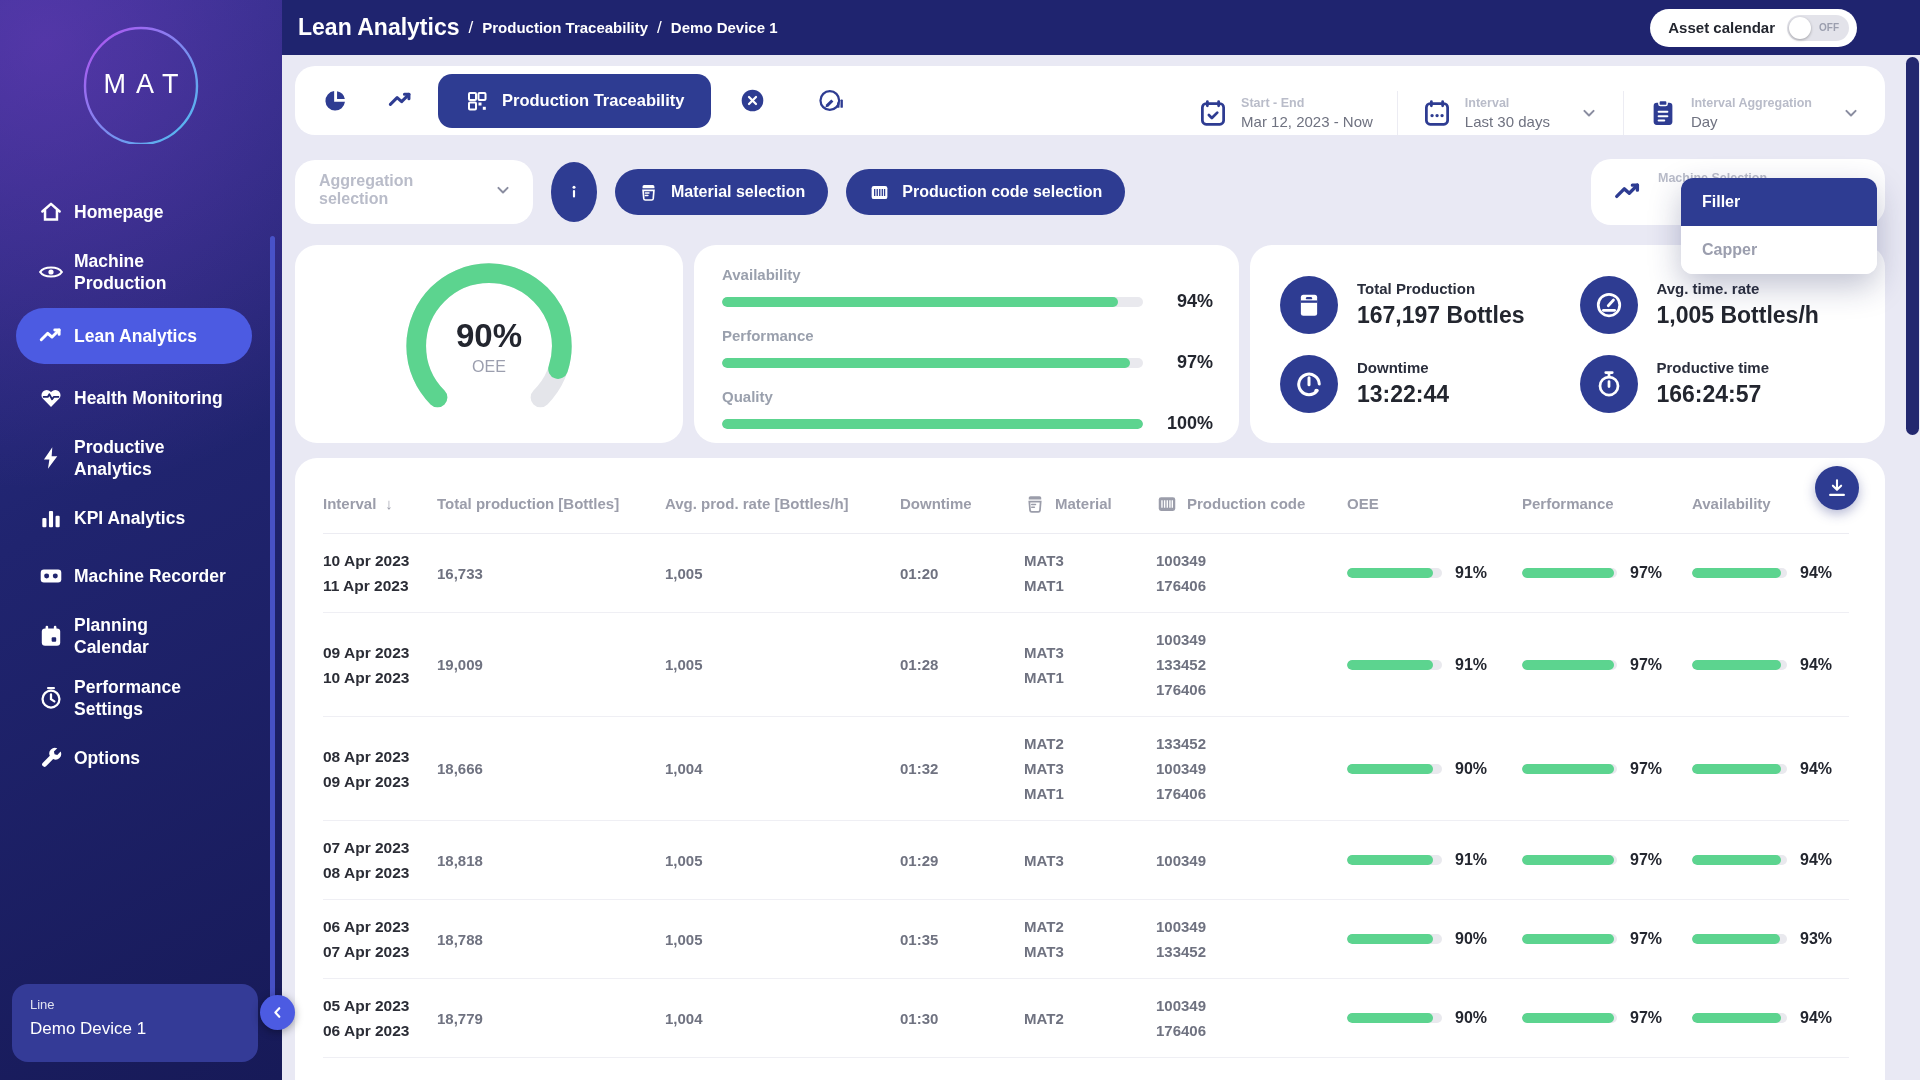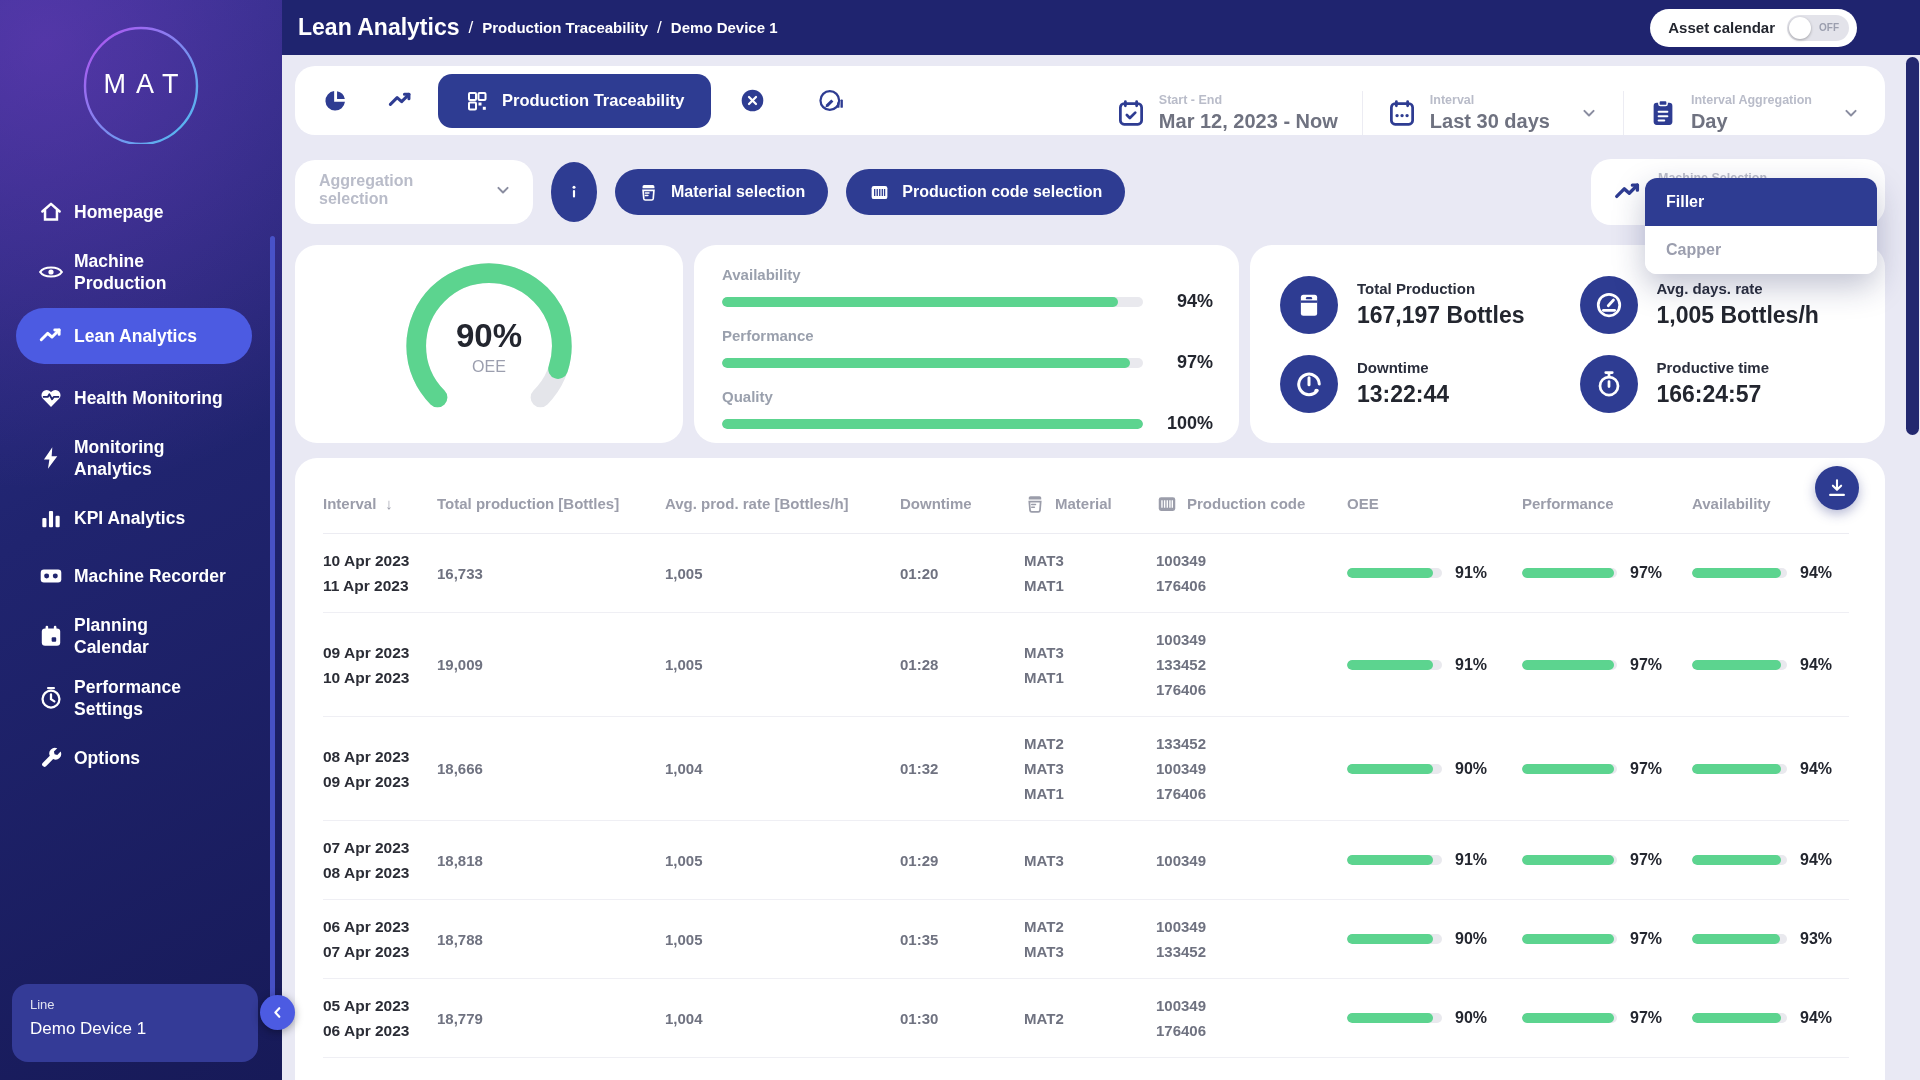--- a/index.html
+++ b/index.html
@@ -62,39 +62,39 @@
   .tabbtn svg{width:27px;height:27px;}
   .tab-active{height:54px;border-radius:14px;background:var(--accent);color:#fff;display:flex;align-items:center;
     gap:13px;padding:0 27px;font-size:16.5px;font-weight:700;border:none;margin:0 12px 0 2px;cursor:pointer;}
   .tab-active svg{width:24px;height:24px;}
   .iconbtn-gap{margin-left:14px;}
   .date-group{margin-left:auto;display:flex;align-items:flex-end;height:100%;}
   .date-sec{display:flex;align-items:center;gap:13px;padding:0 24px;height:44px;cursor:pointer;}
   .date-sec + .date-sec{border-left:1px solid #ececf3;}
   .date-icon{width:30px;height:30px;color:var(--accent);flex:none;}
   .date-label{font-size:12.5px;color:#b9bcc9;font-weight:600;margin-bottom:3px;}
-  .date-value{font-size:20px;color:var(--text-mid);font-weight:700;white-space:nowrap;}
+  .date-value{font-size:15px;color:var(--text-mid);font-weight:400;white-space:nowrap;}
   .chev{width:20px;height:20px;color:#8a8da0;margin-left:16px;flex:none;}
 
   
   .filter-row{position:relative;width:1590px;margin-top:24px;height:66px;display:flex;align-items:center;gap:18px;}
   .agg-select{width:238px;height:64px;background:var(--card);border-radius:20px;display:flex;align-items:center;
     justify-content:space-between;padding:0 20px 4px 24px;cursor:pointer;}
   .agg-placeholder{color:#b9bcc9;font-size:16px;font-weight:600;}
   .info-btn{width:46px;height:60px;border-radius:50%;background:var(--accent);color:#fff;border:none;
     display:flex;align-items:center;justify-content:center;cursor:pointer;flex:none;}
   .info-btn svg{width:20px;height:20px;}
   .pill-btn{height:46px;border-radius:23px;background:var(--accent);color:#fff;border:none;display:flex;
     align-items:center;gap:12px;padding:0 23px;font-size:16px;font-weight:700;cursor:pointer;}
   .pill-btn svg{width:21px;height:21px;}
   .machine-pill{position:absolute;right:0;top:0;width:294px;height:66px;background:var(--card);border-radius:20px;
     display:flex;align-items:flex-start;padding:10px 20px 0 22px;gap:15px;cursor:pointer;}
   .machine-pill .date-icon{margin-top:8px;}
   .machine-label{font-size:12.5px;color:#b9bcc9;font-weight:600;margin-top:2px;}
-  .machine-dropdown{position:absolute;right:8px;top:19px;width:232px;border-radius:12px;background:#fff;
+  .machine-dropdown{position:absolute;right:8px;top:19px;width:196px;border-radius:12px;background:#fff;
     box-shadow:0 12px 32px rgba(30,35,90,.28);overflow:hidden;z-index:40;}
   .dd-option{height:48px;display:flex;align-items:center;padding:0 21px;font-size:16px;font-weight:600;
     color:var(--text-gray);background:#fff;cursor:pointer;}
   .dd-option.selected{background:var(--accent);color:#fff;}
 
   
   .kpi-row{display:flex;gap:11px;margin-top:20px;width:1590px;}
   .card{background:var(--card);border-radius:22px;}
   .gauge-card{width:388px;height:198px;display:flex;align-items:center;justify-content:center;}
   .gauge-wrap{position:relative;width:182px;height:182px;margin-top:4px;}
@@ -199,21 +199,21 @@
           <div>Health Monitoring</div>
         </span>
       </div>
       <div class="nav-item">
         <span class="nav-icon">
           <svg viewBox="0 0 24 24">
             <path d="M13.2 2 5.5 13.3h5L9.2 22l8.6-11.6h-5.2z" fill="currentColor"></path>
           </svg>
         </span>
         <span class="nav-label">
-          <div>Monitoring</div>
+          <div>Productive</div>
           <div>Analytics</div>
         </span>
       </div>
       <div class="nav-item">
         <span class="nav-icon">
           <svg viewBox="0 0 24 24">
             <rect x="4" y="12" width="3.8" height="8.5" rx="1" fill="currentColor"></rect>
             <rect x="10.1" y="5.5" width="3.8" height="15" rx="1" fill="currentColor"></rect>
             <rect x="16.2" y="10" width="3.8" height="10.5" rx="1" fill="currentColor"></rect>
           </svg>
@@ -517,21 +517,21 @@
         </div>
         <div class="stat">
           <div class="stat-icon">
             <svg viewBox="0 0 24 24">
               <circle cx="12" cy="12" r="8.6" fill="none" stroke="currentColor" stroke-width="2.2"></circle>
               <path d="m11.4 12.6 4.2-4.6" stroke="currentColor" stroke-width="2.2" stroke-linecap="round"></path>
               <path d="M7.5 16.2h9" stroke="currentColor" stroke-width="2.2" stroke-linecap="round"></path>
             </svg>
           </div>
           <div>
-            <div class="stat-label">Avg. days. rate</div>
+            <div class="stat-label">Avg. time. rate</div>
             <div class="stat-value">1,005 Bottles/h</div>
           </div>
         </div>
         <div class="stat">
           <div class="stat-icon">
             <svg viewBox="0 0 24 24">
               <path d="M18.6 17.2A8.2 8.2 0 1 1 20.2 12" fill="none" stroke="currentColor" stroke-width="2.4" stroke-linecap="round"></path>
               <path d="M12 7v5.6" stroke="currentColor" stroke-width="2.4" stroke-linecap="round"></path>
               <circle cx="17.8" cy="17.2" r="1.5" fill="currentColor"></circle>
             </svg>

